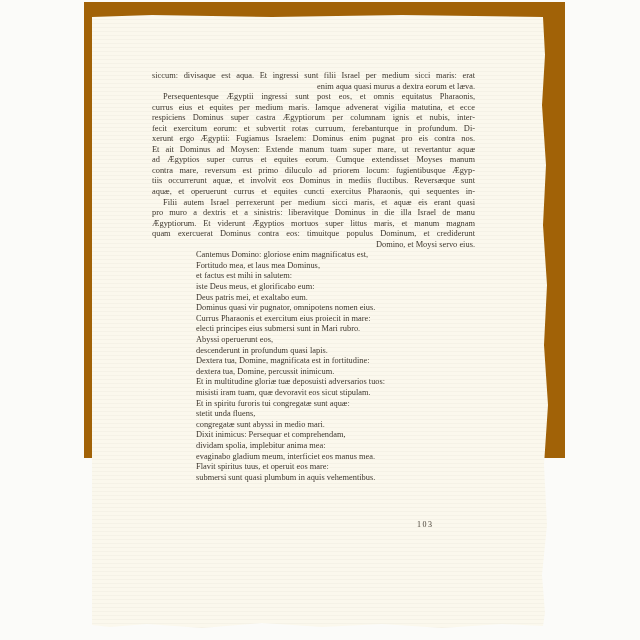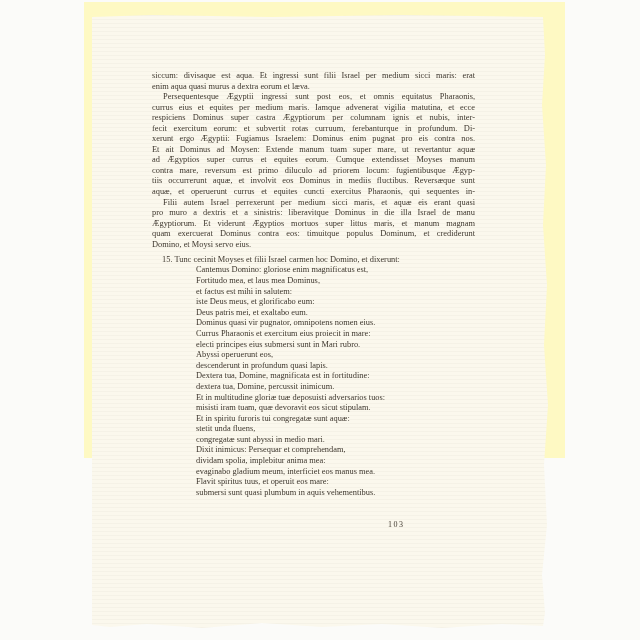--- a/index.html
+++ b/index.html
@@ -3,21 +3,21 @@
 <meta charset="utf-8">
 <style>
   html,body{margin:0;padding:0;}
   body{
     width:640px;height:640px;position:relative;overflow:hidden;
     background:#fbfbf9;
     font-family:"Liberation Serif","DejaVu Serif",serif;
   }
   .mat{
     position:absolute;left:84px;top:2px;width:481px;height:456px;
-    background:#fef9c3;
+    background:#a16207;
   }
   .paper{
     position:absolute;left:8px;top:13px;width:456px;height:616px;
     background:
       repeating-linear-gradient(180deg,
         rgba(120,110,90,0.045) 0px, rgba(120,110,90,0.045) 1px,
         rgba(0,0,0,0) 1px, rgba(0,0,0,0) 4px),
       #fbf8ed;
     clip-path:polygon(
       0px 2px, 60px 0px, 180px 2px, 310px 0px, 451px 2px,
@@ -28,33 +28,33 @@
       110px 613px, 55px 609px, 18px 612px,
       0px 610px
     );
     color:#3e372e;
   }
   .textblock{
     position:absolute;left:60px;top:56px;width:323px;
     font-size:8.4px;
   }
   .para .line{
-    line-height:10.55px;white-space:nowrap;
+    line-height:10.55px;white-space:nowrap;text-align:right;
   }
   .para .line.j{
     text-align:justify;text-align-last:justify;white-space:normal;
   }
   .para .line.ind{ text-indent:11px; }
   .verse-intro{
     line-height:10.6px;margin:4.5px 0 0 10px;white-space:nowrap;
   }
   .canticle{ margin-left:44px; }
   .canticle .cline{ line-height:10.6px;white-space:nowrap; }
   .pagenum{
-    position:absolute;left:296px;top:505px;
+    position:absolute;left:325px;top:505px;
     font-size:8px;letter-spacing:1.5px;color:#453e34;
   }
 </style>
 </head>
 <body>
 
 <div class="mat">
   <div class="paper">
     <div class="textblock">
       <div>
@@ -75,21 +75,20 @@
             <div class="line j">aquæ, et operuerunt currus et equites cuncti exercitus Pharaonis, qui sequentes in-</div>
           </div>
           <div class="para">
             <div class="line j ind">Filii autem Israel perrexerunt per medium sicci maris, et aquæ eis erant quasi</div>
             <div class="line j">pro muro a dextris et a sinistris: liberavitque Dominus in die illa Israel de manu</div>
             <div class="line j">Ægyptiorum. Et viderunt Ægyptios mortuos super littus maris, et manum magnam</div>
             <div class="line j">quam exercuerat Dominus contra eos: timuitque populus Dominum, et crediderunt</div>
             <div class="line">Domino, et Moysi servo eius.</div>
           </div>
         </div>
-      <div class="verse-intro">15. Tunc cecinit Moyses et filii Israel carmen hoc Domino, et dixerunt:</div>
       <div class="canticle">
           <div class="cline">Cantemus Domino: gloriose enim magnificatus est,</div>
           <div class="cline">Fortitudo mea, et laus mea Dominus,</div>
           <div class="cline">et factus est mihi in salutem:</div>
           <div class="cline">iste Deus meus, et glorificabo eum:</div>
           <div class="cline">Deus patris mei, et exaltabo eum.</div>
           <div class="cline">Dominus quasi vir pugnator, omnipotens nomen eius.</div>
           <div class="cline">Currus Pharaonis et exercitum eius proiecit in mare:</div>
           <div class="cline">electi principes eius submersi sunt in Mari rubro.</div>
           <div class="cline">Abyssi operuerunt eos,</div>

